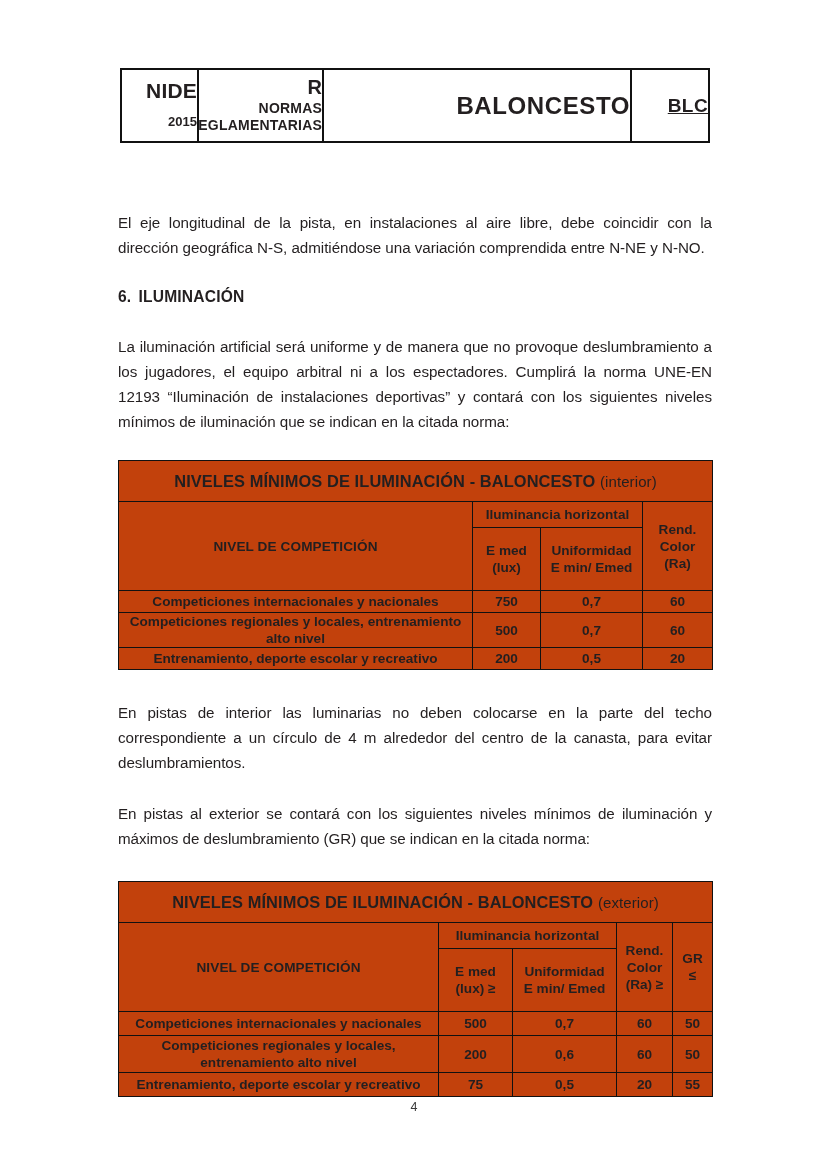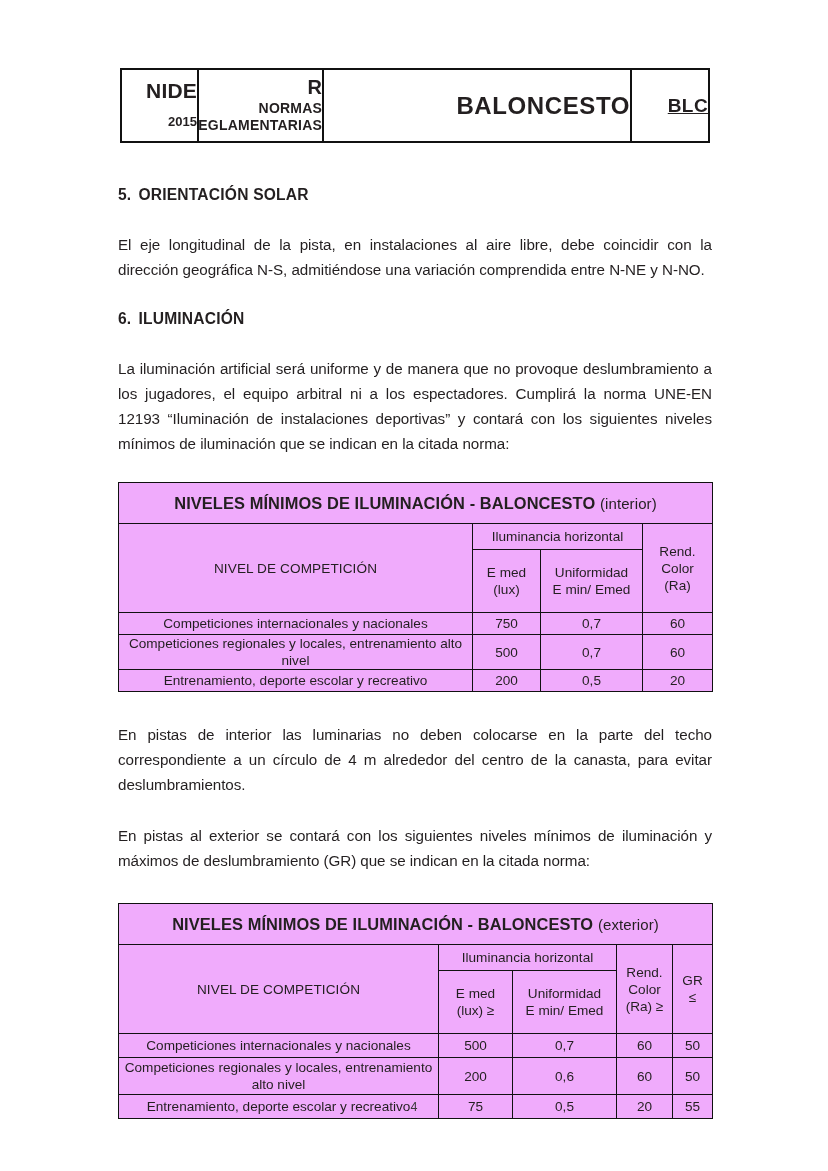--- a/index.html
+++ b/index.html
@@ -111,26 +111,26 @@
     letter-spacing: 0.2px;
     line-height: 22px;
   }
   h2.section .num { margin-right: 7px; }
 
   
   table.lux {
     border-collapse: collapse;
     width: 594px;
     table-layout: fixed;
-    background: #f0abfc;
+    background: #c2410c;
   }
   table.lux td, table.lux th {
     border: 1.2px solid #111;
     padding: 0;
-    font-weight: normal;
+    font-weight: bold;
     text-align: center;
     vertical-align: middle;
     font-size: 13.6px;
     line-height: 17px;
     color: #231f20;
   }
   table.lux .tbl-title {
     font-size: 16.4px;
     font-weight: 700;
     letter-spacing: 0.1px;
@@ -208,23 +208,20 @@
     <div class="hdr-cell hdr-code">
       <div class="code-text">BLC</div>
     </div>
   </div>
 
   <div class="content">
 
 
     <div class="gap-md"></div>
 
-    <h2 class="section">
-      <span class="num">5.</span><span>ORIENTACIÓN SOLAR</span>
-    </h2>
 
     <div class="gap-md"></div>
 
     <p class="body">El eje longitudinal de la pista, en instalaciones al aire libre, debe coincidir con la dirección geográfica N-S, admitiéndose una variación comprendida entre N-NE y N-NO.</p>
 
     <div class="gap-md"></div>
 
     <h2 class="section">
       <span class="num">6.</span><span>ILUMINACIÓN</span>
     </h2>

